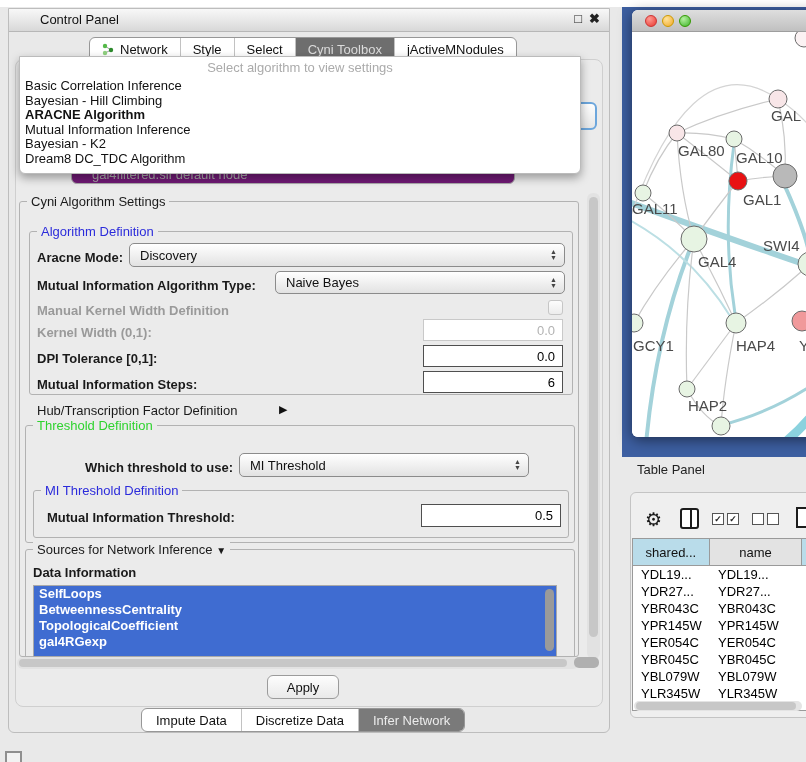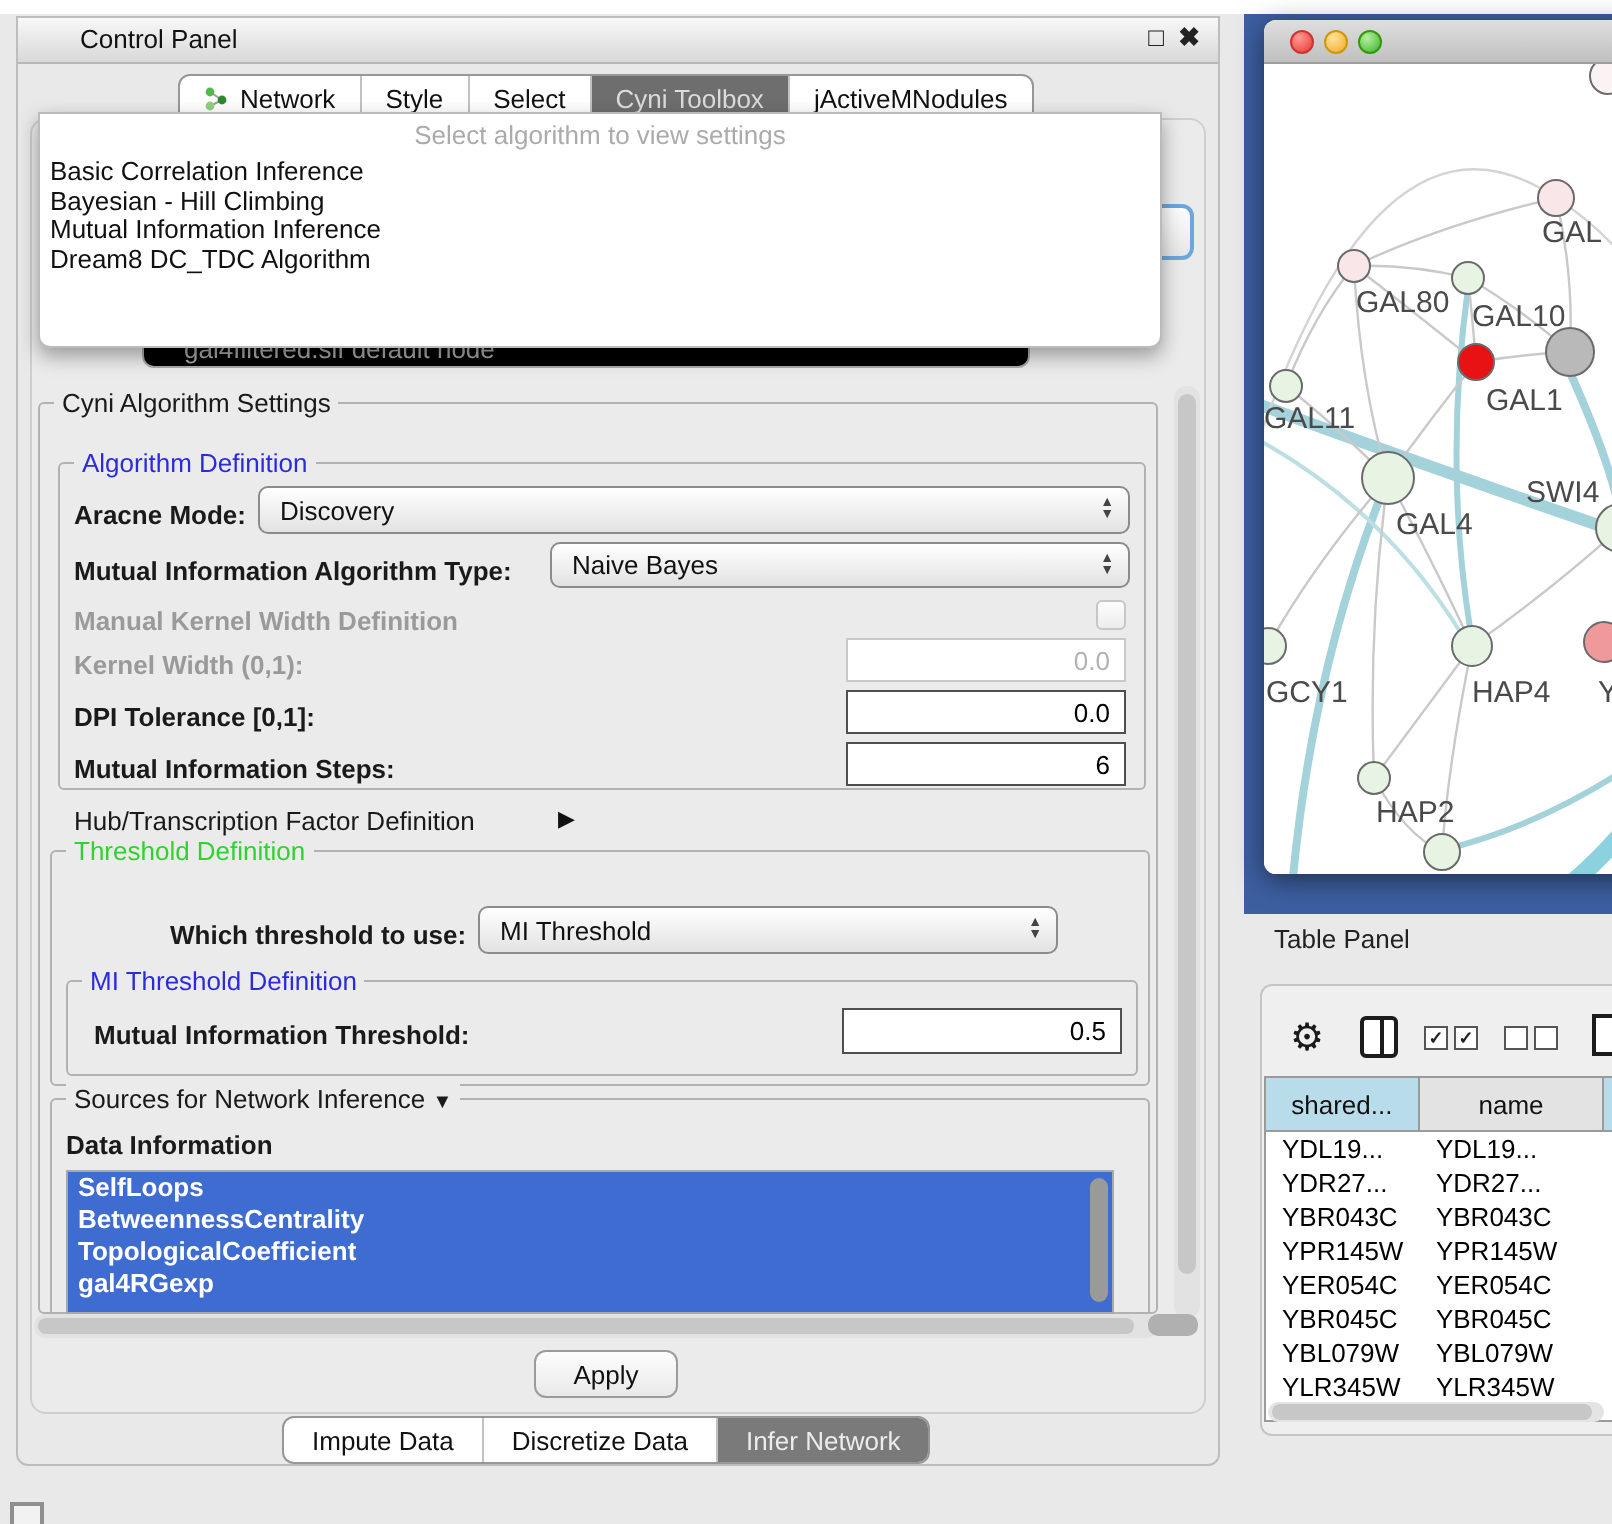--- a/index.html
+++ b/index.html
@@ -34,21 +34,21 @@
   .dropdown{left:10px;top:47px;width:562px;height:118px;background:#fff;
       border:1px solid #bbb;border-radius:0 0 6px 6px;
       box-shadow:0 4px 10px rgba(0,0,0,.35);z-index:30;box-sizing:border-box;}
   .dd-prompt{text-align:center;color:#ababab;font-size:13px;padding-top:3px;height:19px;}
   .dd-item{font-size:13px;color:#111;line-height:14.5px;padding-left:5px;white-space:nowrap;}
   .dd-item.bold{font-weight:bold;}
   
   .blue-frag{left:554px;top:93px;width:34px;height:28px;border:2px solid #6ca6dc;
       border-radius:6px;background:linear-gradient(#fdfdfd,#e6e6e6);z-index:5;box-sizing:border-box;}
   .sliver-combo{left:62px;top:155px;width:444px;height:20px;border:1px solid #aaa;
-      border-radius:6px;background:#000000;z-index:6;font-size:13px;color:#a9a9a9;
+      border-radius:6px;background:#701a75;z-index:6;font-size:13px;color:#a9a9a9;
       line-height:20px;padding-left:20px;box-sizing:border-box;white-space:nowrap;overflow:hidden;}
   
   .viewport{left:8px;top:184px;width:570px;height:464px;overflow:hidden;}
   .groupbox{position:absolute;border:1px solid #b2b2b2;border-radius:3px;box-sizing:border-box;}
   .legend{position:absolute;font-size:13px;background:#ebebeb;padding:0 4px;white-space:nowrap;z-index:2;}
   .legend.blue{color:#2b2bdb;}
   .legend.green{color:#2fd32f;}
   .combo{position:absolute;border:1px solid #8b8b8b;border-radius:5px;
       background:linear-gradient(#ffffff,#e2e2e2);display:flex;align-items:center;
       font-size:13px;color:#111;padding:0 24px 0 10px;box-sizing:border-box;}
@@ -157,21 +157,23 @@
     <div class="abs subpanel"></div>
 
     <div class="abs blue-frag"></div>
     <div class="abs sliver-combo">gal4filtered.sif default node</div>
 
     <div class="abs dropdown">
       <div class="dd-prompt">Select algorithm to view settings</div>
       <div id="dd-list">
           <div class="dd-item">Basic Correlation Inference</div>
           <div class="dd-item">Bayesian - Hill Climbing</div>
+          <div class="dd-item bold">ARACNE Algorithm</div>
           <div class="dd-item">Mutual Information Inference</div>
+          <div class="dd-item">Bayesian - K2</div>
           <div class="dd-item">Dream8 DC_TDC Algorithm</div>
         </div>
     </div>
 
     <div class="abs viewport">
       <div class="groupbox" style="left:2px;top:8px;width:560px;height:456px;"></div>
       <span class="legend lbl" style="left:10px;top:1px;">Cyni Algorithm Settings</span>
 
       <div class="groupbox" style="left:12px;top:38px;width:544px;height:164px;"></div>
       <span class="legend blue" style="left:20px;top:31px;">Algorithm Definition</span>

